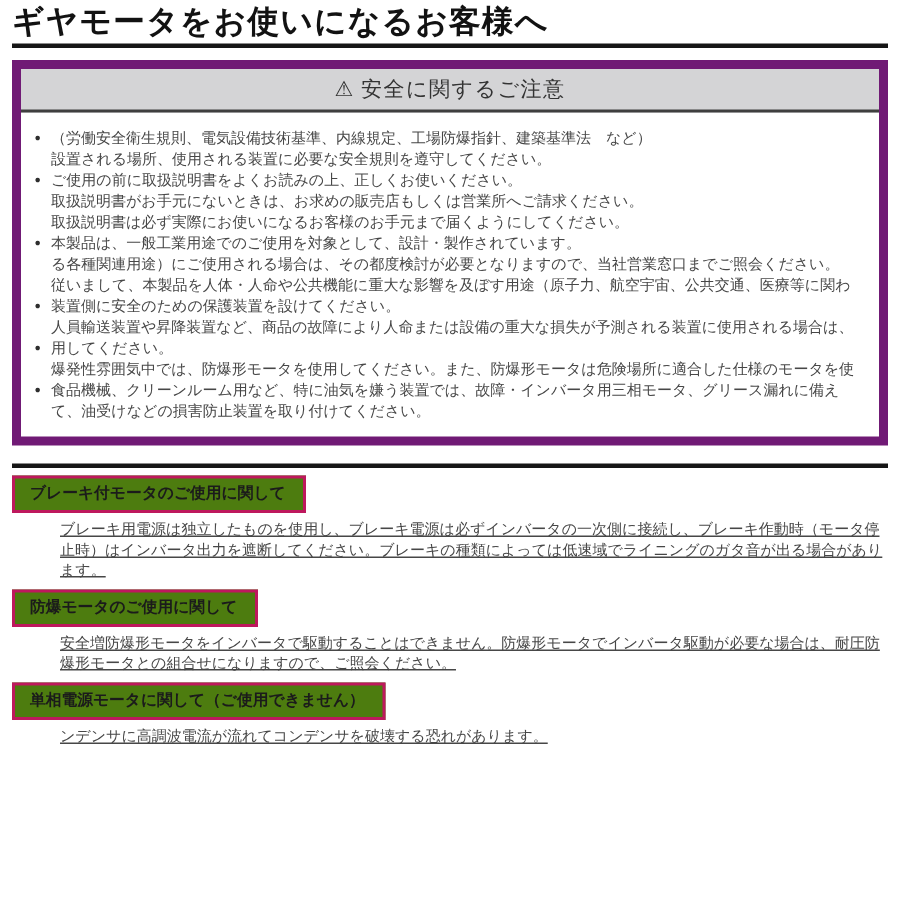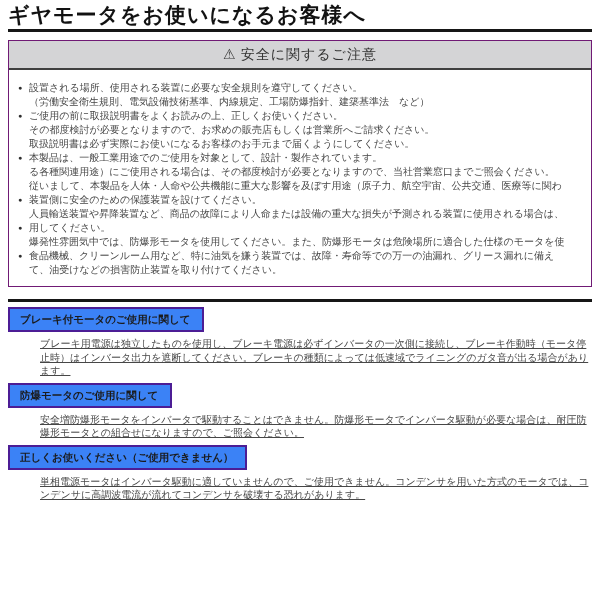--- a/index.html
+++ b/index.html
@@ -17,21 +17,21 @@
     letter-spacing:1px;
     line-height:20px;
   }
   .thick-rule {
     border:none;
     border-top:3px solid #161616;
     margin-top:4px;
   }
   
   .safety-box {
-    border:1px solid #701a75;
+    border:6px solid #701a75;
     margin-top:8px;
   }
   .safety-head {
     background:#d4d4d6;
     border-bottom:2px solid #3f3f3f;
     text-align:center;
     font-size:14px;
     color:#333333;
     padding:5px 0 4px 0;
     letter-spacing:1px;
@@ -53,57 +53,57 @@
     font-size:10px;
     line-height:14px;
     white-space:nowrap;
     overflow:hidden;
     color:#474747;
   }
   
   .section2 { margin-top:12px; }
   .sub-label {
     display:inline-block;
-    border:2px solid #4c1d95;
+    border:2px solid #be185d;
     font-weight:bold;
     font-size:10.5px;
     color:#1b1b1b;
     line-height:13px;
     padding:4px 12px 4px 10px;
     margin:5px 0 5px 0;
-    background:#3b82f6;
+    background:#4d7c0f;
   }
   .para { margin-left:32px;text-decoration:underline; }
   .para .line { line-height:13.5px; }
 </style>
 </head>
 <body>
 
 <div class="h-title">ギヤモータをお使いになるお客様へ</div>
 <hr class="thick-rule">
 
 <div class="safety-box">
   <div class="safety-head">
     <span class="warn-icon">⚠</span><span>安全に関するご注意</span>
   </div>
   <div class="safety-body">
 
     <div class="li">
       <span class="bullet">●</span>
       <div class="li-lines">
+        <div class="line">（労働安全衛生規則、電気設備技術基準、内線規定、工場防爆指針、建築基準法　など）</div>
         <div class="line">設置される場所、使用される装置に必要な安全規則を遵守してください。</div>
-        <div class="line">（労働安全衛生規則、電気設備技術基準、内線規定、工場防爆指針、建築基準法　など）</div>
       </div>
     </div>
 
     <div class="li">
       <span class="bullet">●</span>
       <div class="li-lines">
         <div class="line">ご使用の前に取扱説明書をよくお読みの上、正しくお使いください。</div>
-        <div class="line">その都度検討が必要となりますので、お求めの販売店もしくは営業所へご請求ください。</div>
+        <div class="line">取扱説明書がお手元にないときは、お求めの販売店もしくは営業所へご請求ください。</div>
         <div class="line">取扱説明書は必ず実際にお使いになるお客様のお手元まで届くようにしてください。</div>
       </div>
     </div>
 
     <div class="li">
       <span class="bullet">●</span>
       <div class="li-lines">
         <div class="line">本製品は、一般工業用途でのご使用を対象として、設計・製作されています。</div>
         <div class="line">る各種関連用途）にご使用される場合は、その都度検討が必要となりますので、当社営業窓口までご照会ください。</div>
         <div class="line">従いまして、本製品を人体・人命や公共機能に重大な影響を及ぼす用途（原子力、航空宇宙、公共交通、医療等に関わ</div>
@@ -122,21 +122,21 @@
       <span class="bullet">●</span>
       <div class="li-lines">
         <div class="line">用してください。</div>
         <div class="line">爆発性雰囲気中では、防爆形モータを使用してください。また、防爆形モータは危険場所に適合した仕様のモータを使</div>
       </div>
     </div>
 
     <div class="li">
       <span class="bullet">●</span>
       <div class="li-lines">
-        <div class="line">食品機械、クリーンルーム用など、特に油気を嫌う装置では、故障・寿命等での万一の油漏れ、グリース漏れに備え</div>
+        <div class="line">食品機械、クリーンルーム用など、特に油気を嫌う装置では、故障・インバータ用三相モータ、グリース漏れに備え</div>
         <div class="line">て、油受けなどの損害防止装置を取り付けてください。</div>
       </div>
     </div>
 
   </div>
 </div>
 
 <div class="section2">
   <hr class="thick-rule">
 
@@ -152,19 +152,18 @@
   <div>
     <div class="sub-label">防爆モータのご使用に関して</div>
     <div class="para">
       <div class="line">安全増防爆形モータをインバータで駆動することはできません。防爆形モータでインバータ駆動が必要な場合は、耐圧防</div>
       <div class="line">爆形モータとの組合せになりますので、ご照会ください。</div>
     </div>
   </div>
 
 
   <div>
-    <div class="sub-label">正しくお使いください（ご使用できません）</div>
+    <div class="sub-label">単相電源モータに関して（ご使用できません）</div>
     <div class="para">
-      <div class="line">単相電源モータはインバータ駆動に適していませんので、ご使用できません。コンデンサを用いた方式のモータでは、コ</div>
       <div class="line">ンデンサに高調波電流が流れてコンデンサを破壊する恐れがあります。</div>
     </div>
   </div>
 </div>
 
 </body></html>

